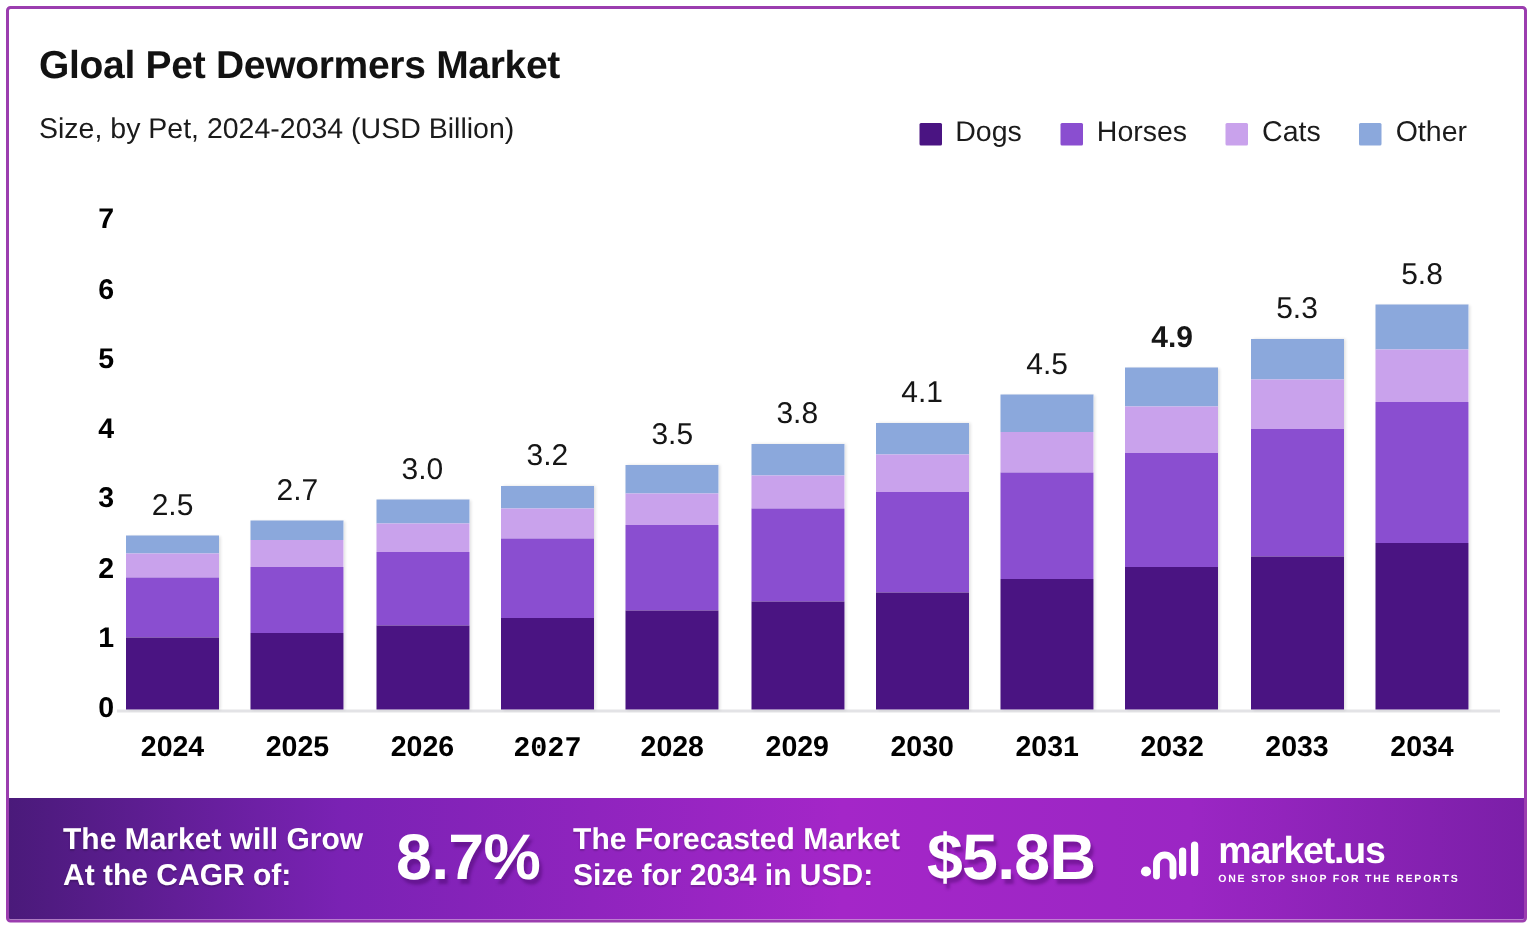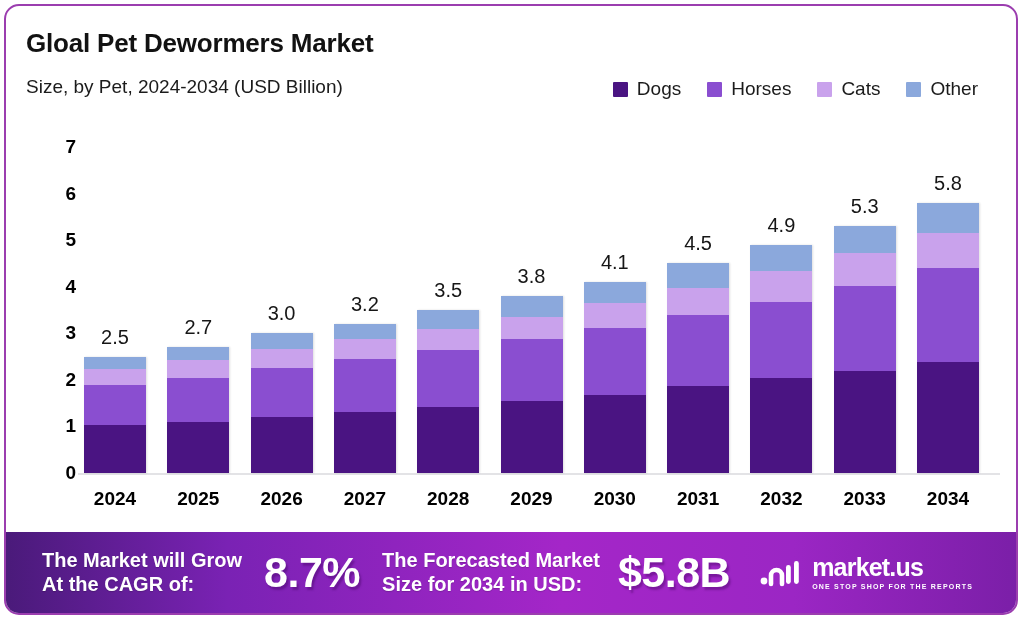--- a/index.html
+++ b/index.html
@@ -14,21 +14,21 @@
     overflow: hidden;
   }
   #card {
     position: absolute;
     left: 4px;
     top: 4px;
     width: 1014px;
     height: 611px;
     box-sizing: border-box;
     border: 2px solid #9B3DAF;
-    border-radius: 15px;
+    border-radius: 3px;
     background: #ffffff;
     overflow: hidden;
   }
 
   
   #header {
     position: absolute;
     left: 0; top: 0;
     width: 100%;
     height: 110px;
@@ -280,21 +280,21 @@
           <div class="x-tick" style="bottom: -37px;">2026</div>
         </div>
         <div class="bar-group" style="left: 249.9px;">
           <div class="bar-total" style="bottom: 157.029px;">3.2</div>
           <div class="bar-stack" style="height: 149.029px;">
             <div class="seg" style="height: 15.3686px; background: rgb(139, 168, 220);"></div>
             <div class="seg" style="height: 20.0257px; background: rgb(201, 162, 236);"></div>
             <div class="seg" style="height: 53.0914px; background: rgb(138, 78, 208);"></div>
             <div class="seg" style="height: 60.5429px; background: rgb(74, 20, 130);"></div>
           </div>
-          <div class="x-tick" style="bottom: -37px;">2027</div>
+          <div class="x-tick" style="bottom: -37px; font-family: Liberation Mono, monospace;">2027</div>
         </div>
         <div class="bar-group" style="left: 333.2px;">
           <div class="bar-total" style="bottom: 171px;">3.5</div>
           <div class="bar-stack" style="height: 163px;">
             <div class="seg" style="height: 18.6286px; background: rgb(139, 168, 220);"></div>
             <div class="seg" style="height: 21.4229px; background: rgb(201, 162, 236);"></div>
             <div class="seg" style="height: 56.8171px; background: rgb(138, 78, 208);"></div>
             <div class="seg" style="height: 66.1314px; background: rgb(74, 20, 130);"></div>
           </div>
           <div class="x-tick" style="bottom: -37px;">2028</div>
@@ -323,21 +323,21 @@
           <div class="bar-total" style="bottom: 217.571px;">4.5</div>
           <div class="bar-stack" style="height: 209.571px;">
             <div class="seg" style="height: 24.6829px; background: rgb(139, 168, 220);"></div>
             <div class="seg" style="height: 26.5457px; background: rgb(201, 162, 236);"></div>
             <div class="seg" style="height: 71.72px; background: rgb(138, 78, 208);"></div>
             <div class="seg" style="height: 86.6229px; background: rgb(74, 20, 130);"></div>
           </div>
           <div class="x-tick" style="bottom: -37px;">2031</div>
         </div>
         <div class="bar-group" style="left: 666.4px;">
-          <div class="bar-total" style="bottom: 236.2px;">4.9</div>
+          <div class="bar-total" style="bottom: 236.2px; font-weight: bold;">4.9</div>
           <div class="bar-stack" style="height: 228.2px;">
             <div class="seg" style="height: 26.5457px; background: rgb(139, 168, 220);"></div>
             <div class="seg" style="height: 30.2714px; background: rgb(201, 162, 236);"></div>
             <div class="seg" style="height: 76.8429px; background: rgb(138, 78, 208);"></div>
             <div class="seg" style="height: 94.54px; background: rgb(74, 20, 130);"></div>
           </div>
           <div class="x-tick" style="bottom: -37px;">2032</div>
         </div>
         <div class="bar-group" style="left: 749.7px;">
           <div class="bar-total" style="bottom: 254.829px;">5.3</div>

